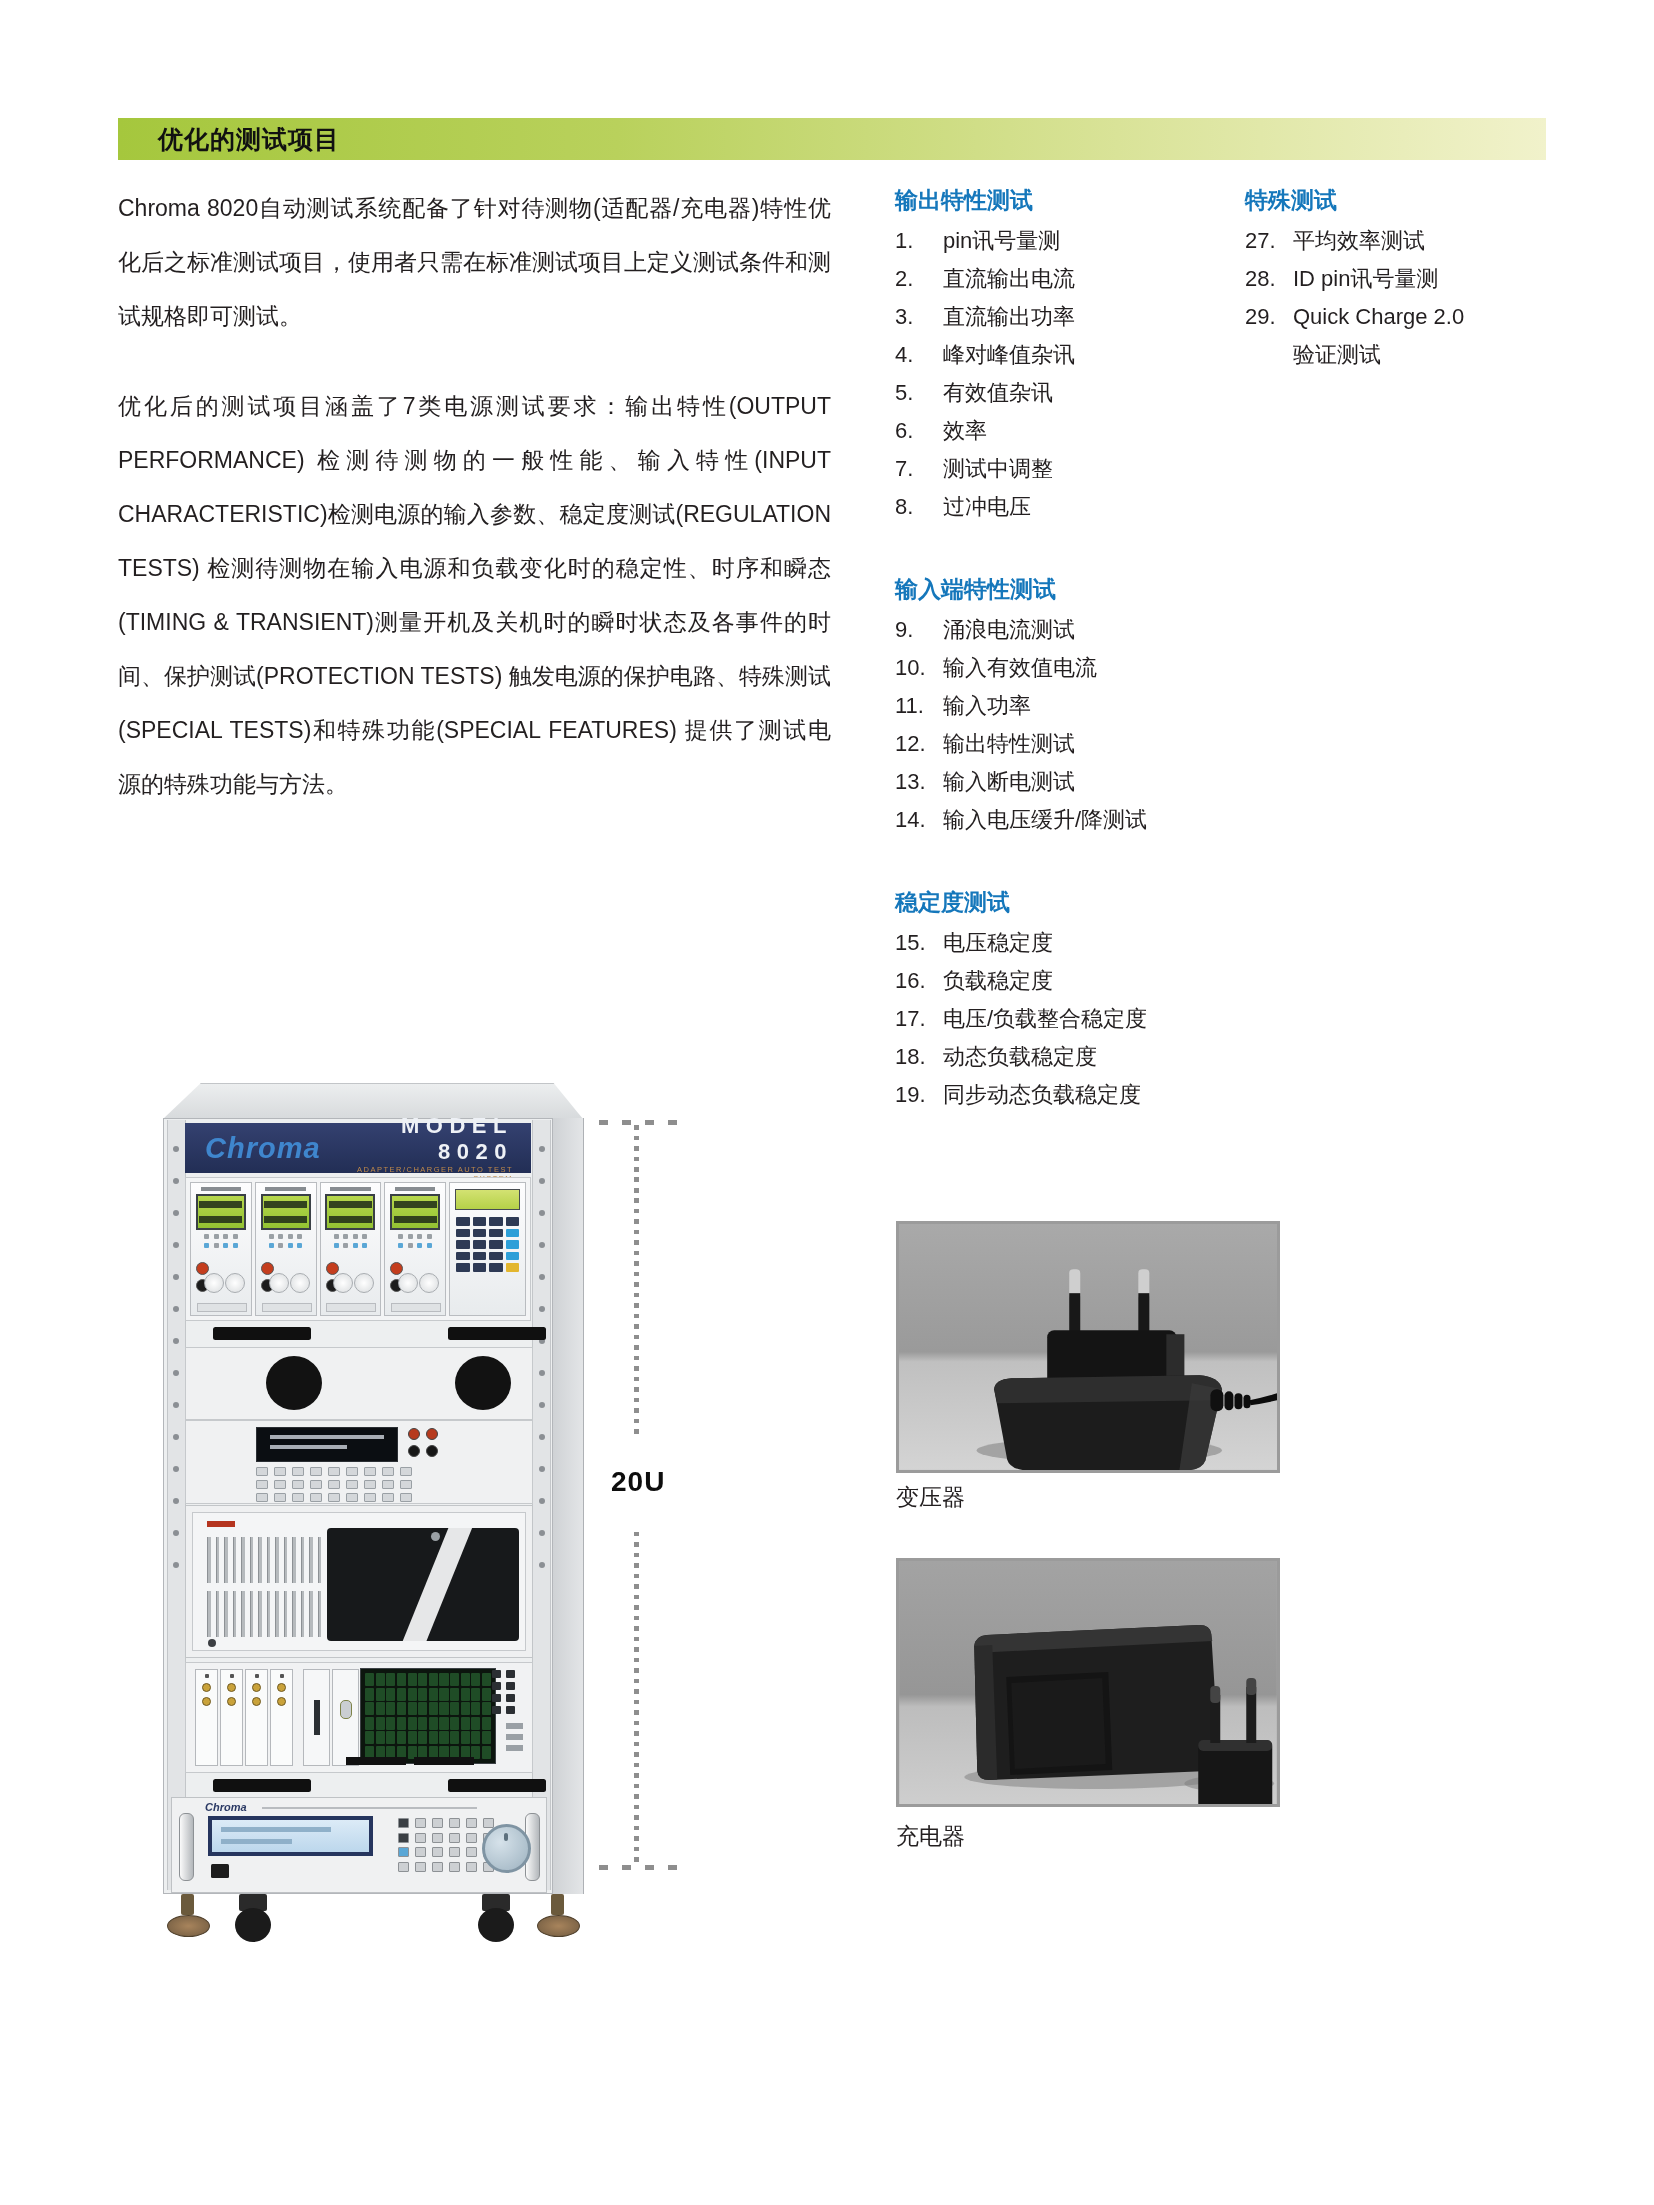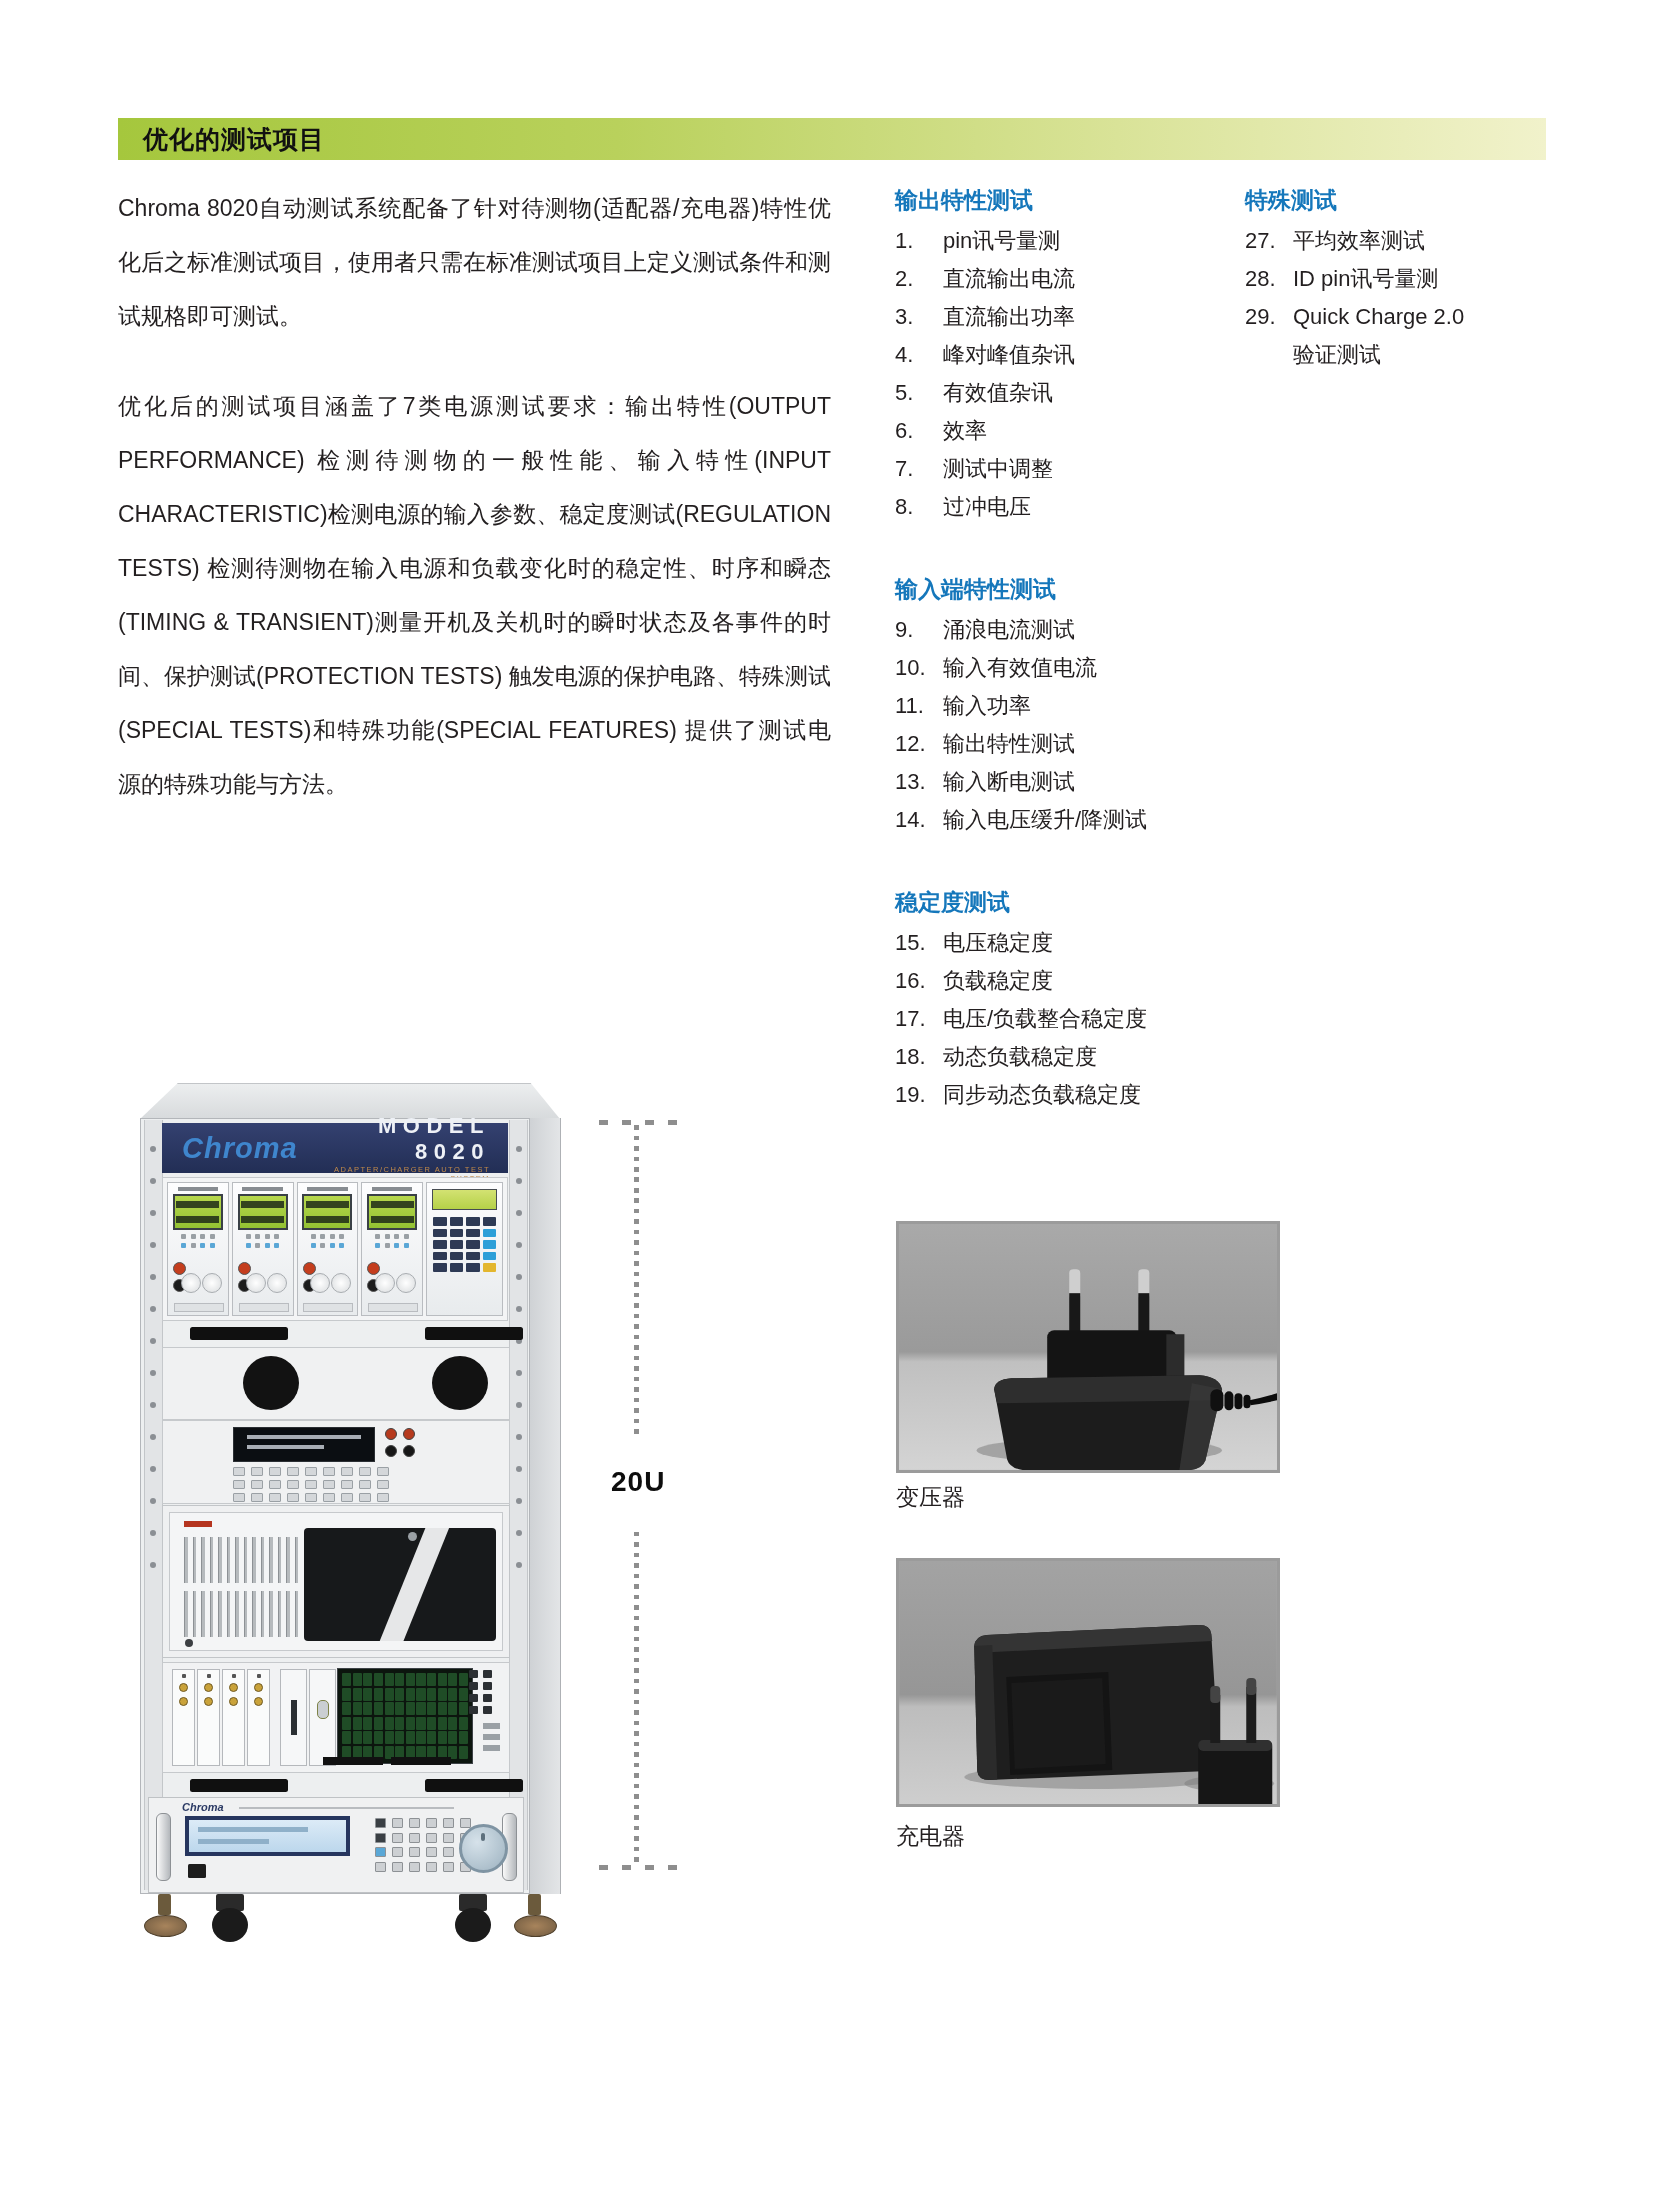--- a/index.html
+++ b/index.html
@@ -4,40 +4,40 @@
 <style>
   html,body{margin:0;padding:0;background:#ffffff;}
   body{width:1654px;height:2205px;position:relative;overflow:hidden;
        font-family:"Liberation Sans","DejaVu Sans",sans-serif;color:#231f20;}
   .abs{position:absolute;}
 
   
   .title-bar{left:118px;top:118px;width:1428px;height:42px;
     background:linear-gradient(to right,#a5c73d 0%,#b9d15c 35%,#d9e398 70%,#f1f2cb 100%);
     display:flex;align-items:center;}
-  .title-bar span{font-size:25px;font-weight:bold;color:#111111;padding-left:25px;letter-spacing:1px;}
+  .title-bar span{font-size:25px;font-weight:bold;color:#111111;padding-left:40px;letter-spacing:1px;}
 
   
   .para{left:118px;width:713px;font-size:23px;line-height:54px;
         text-align:justify;color:#231f20;}
   .p1{top:181px;}
   .p2{top:379px;}
 
   
   .col{top:185px;width:330px;}
   .col1{left:895px;}
   .col2{left:1245px;}
   .test-section + .test-section{margin-top:48px;}
   .section-title{font-size:23px;font-weight:bold;color:#1577bb;line-height:30px;margin-bottom:7px;}
   .test-item{display:flex;font-size:22px;line-height:38px;color:#231f20;}
   .item-num{width:48px;flex:0 0 48px;}
   .item-label{white-space:pre-line;}
 
   
-  .rack{left:140px;top:1083px;width:360px;height:895px;}
+  .rack{left:163px;top:1083px;width:360px;height:895px;}
   .r-top{left:0;top:0;width:420px;height:35px;background:linear-gradient(#eceeef,#d7dadc);
          clip-path:polygon(9% 0,93% 0,100% 100%,0 100%);border-top:1px solid #c2c5c8;}
   .r-side{left:390px;top:35px;width:30px;height:776px;
           background:linear-gradient(to right,#cfd2d5,#e3e5e7);border-right:1px solid #aeb1b5;}
   .r-front{left:0;top:35px;width:388px;height:774px;background:#edeff0;border:1px solid #b3b6ba;}
   .rail{top:1px;width:17px;height:770px;background:#e2e4e6;border-left:0.5px solid #c3c6c9;border-right:0.5px solid #c3c6c9;}
   .rail-l{left:2.5px;}  .rail-r{left:368px;}
   .screw{width:6px;height:6px;border-radius:50%;background:#8b8f94;margin:26px auto 0 auto;}
 
   .r-hd{left:21px;top:4px;width:346px;height:50px;background:linear-gradient(#344170,#222e55);

